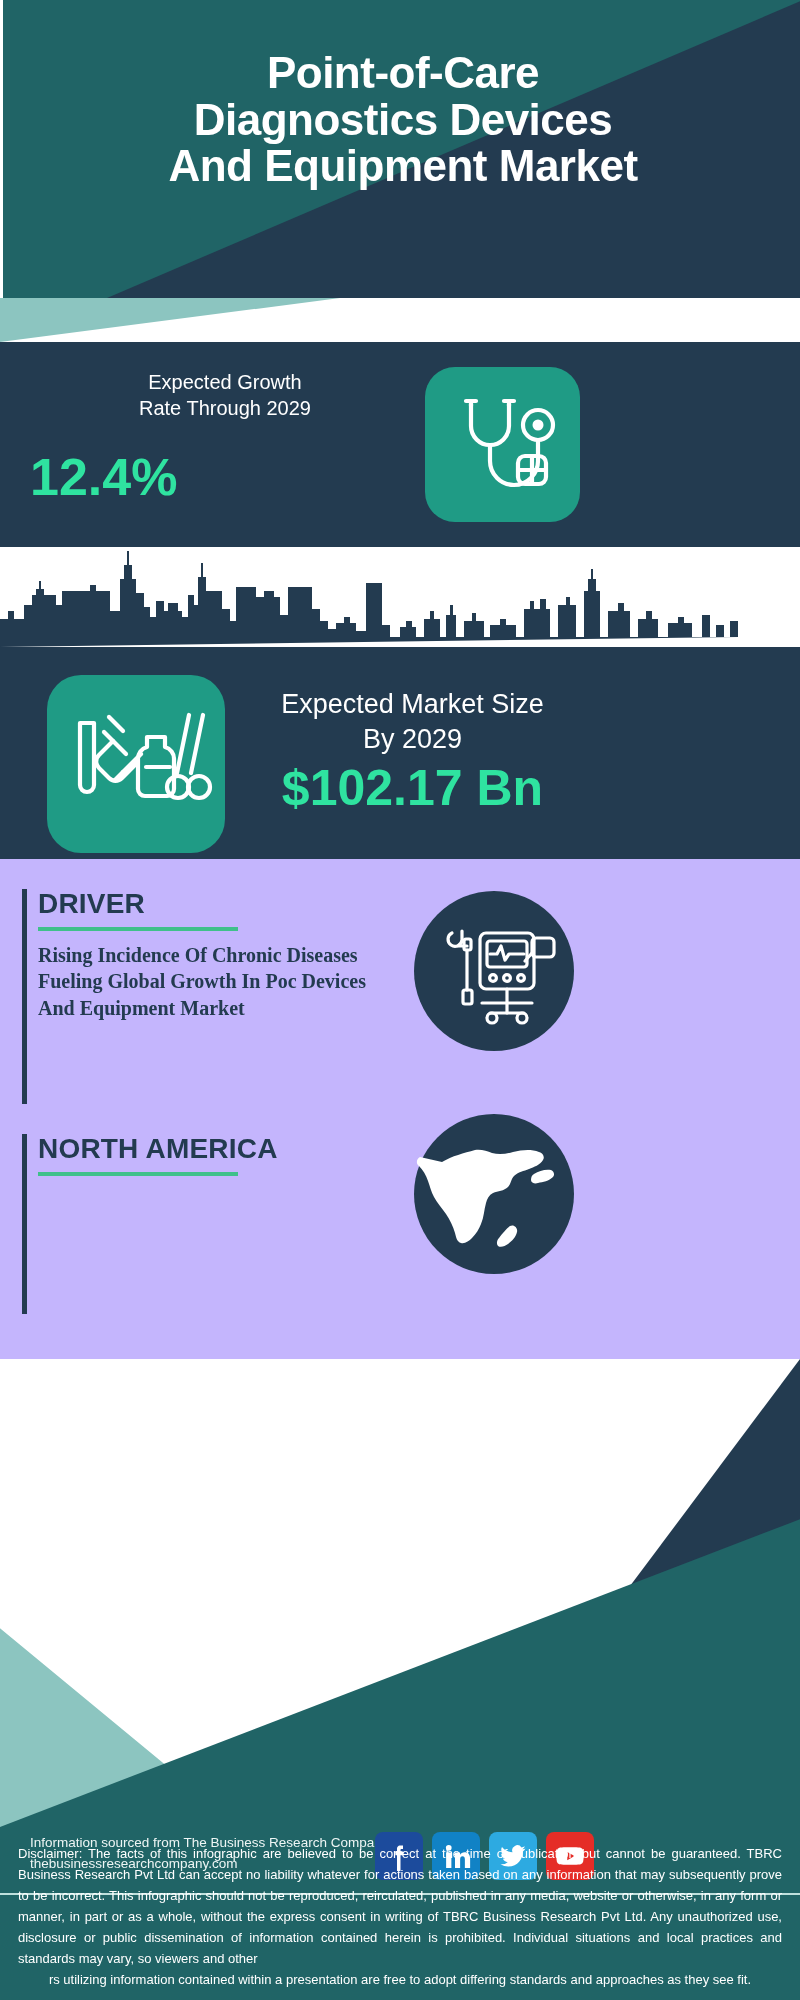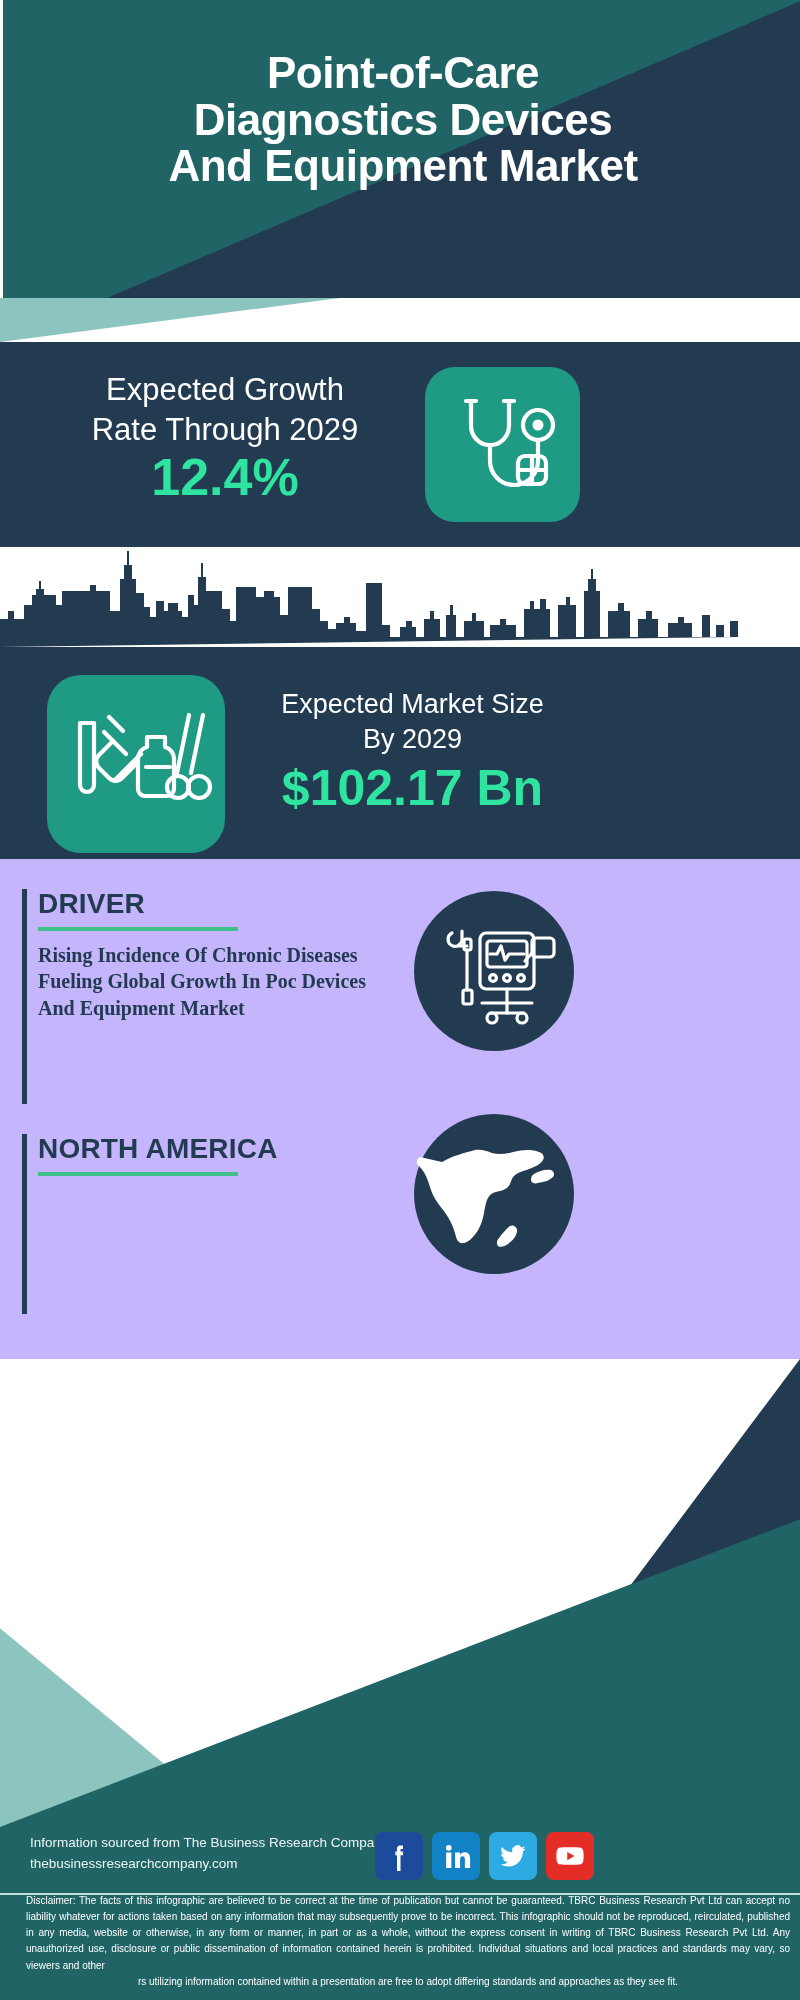--- a/index.html
+++ b/index.html
@@ -31,26 +31,26 @@
   .hdr-gap-tri {
     position:absolute; left:0; top:298px; width:340px; height:44px;
     background:#8cc5c0;
     clip-path: polygon(0 0, 100% 0, 0 100%);
   }
 
   
   .growth { position:absolute; left:0; top:342px; width:800px; height:205px; background:#233b50; }
   .growth-label {
     position:absolute; left:30px; top:28px; width:390px;
-    text-align:center; color:#ffffff; font-size:31px; line-height:1.28;
+    text-align:center; color:#ffffff; font-size:20px; line-height:1.28;
     white-space:pre-line;
   }
   .growth-value {
     position:absolute; left:30px; top:105px; width:390px;
-    text-align:center; color:#2fe3a0; font-size:52px; font-weight:bold;
+    color:#2fe3a0; font-size:52px; font-weight:bold;
   }
   .icon-tile {
     position:absolute; left:425px; top:25px; width:155px; height:155px;
     background:#1f9b85; border-radius:30px;
   }
 
   
   .skyband { position:absolute; left:0; top:547px; width:800px; height:312px; background:#ffffff; }
   .skyband-navy { position:absolute; left:0; bottom:0; width:800px; height:212px; background:#233b50; }
   .skyline { position:absolute; left:0; bottom:212px; width:800px; height:108px; }
@@ -115,23 +115,22 @@
     position:absolute; left:30px; bottom:125px; width:380px;
     color:#eef6f5; font-size:13.5px; line-height:1.55;
     white-space:pre-line;
   }
   .socials { position:absolute; left:375px; bottom:120px; display:flex; gap:9px; }
   .soc { width:48px; height:48px; border-radius:8px; display:flex; align-items:center; justify-content:center; }
   .soc svg { display:block; }
 
   .disclaimer {
     position:absolute; left:18px; bottom:10px; width:764px;
-    color:#ffffff; font-size:10px; line-height:1.62; text-align:justify;
+    color:#ffffff; font-size:13px; line-height:1.62; text-align:justify;
     font-family: "Liberation Sans", sans-serif;
-    margin-left: 8px;
   }
   .disclaimer .last { display:block; text-align:center; }
 </style>
 </head>
 <body>
 
 <div class="page">
 
   <div class="header">
     <div class="teal-bg"></div>

